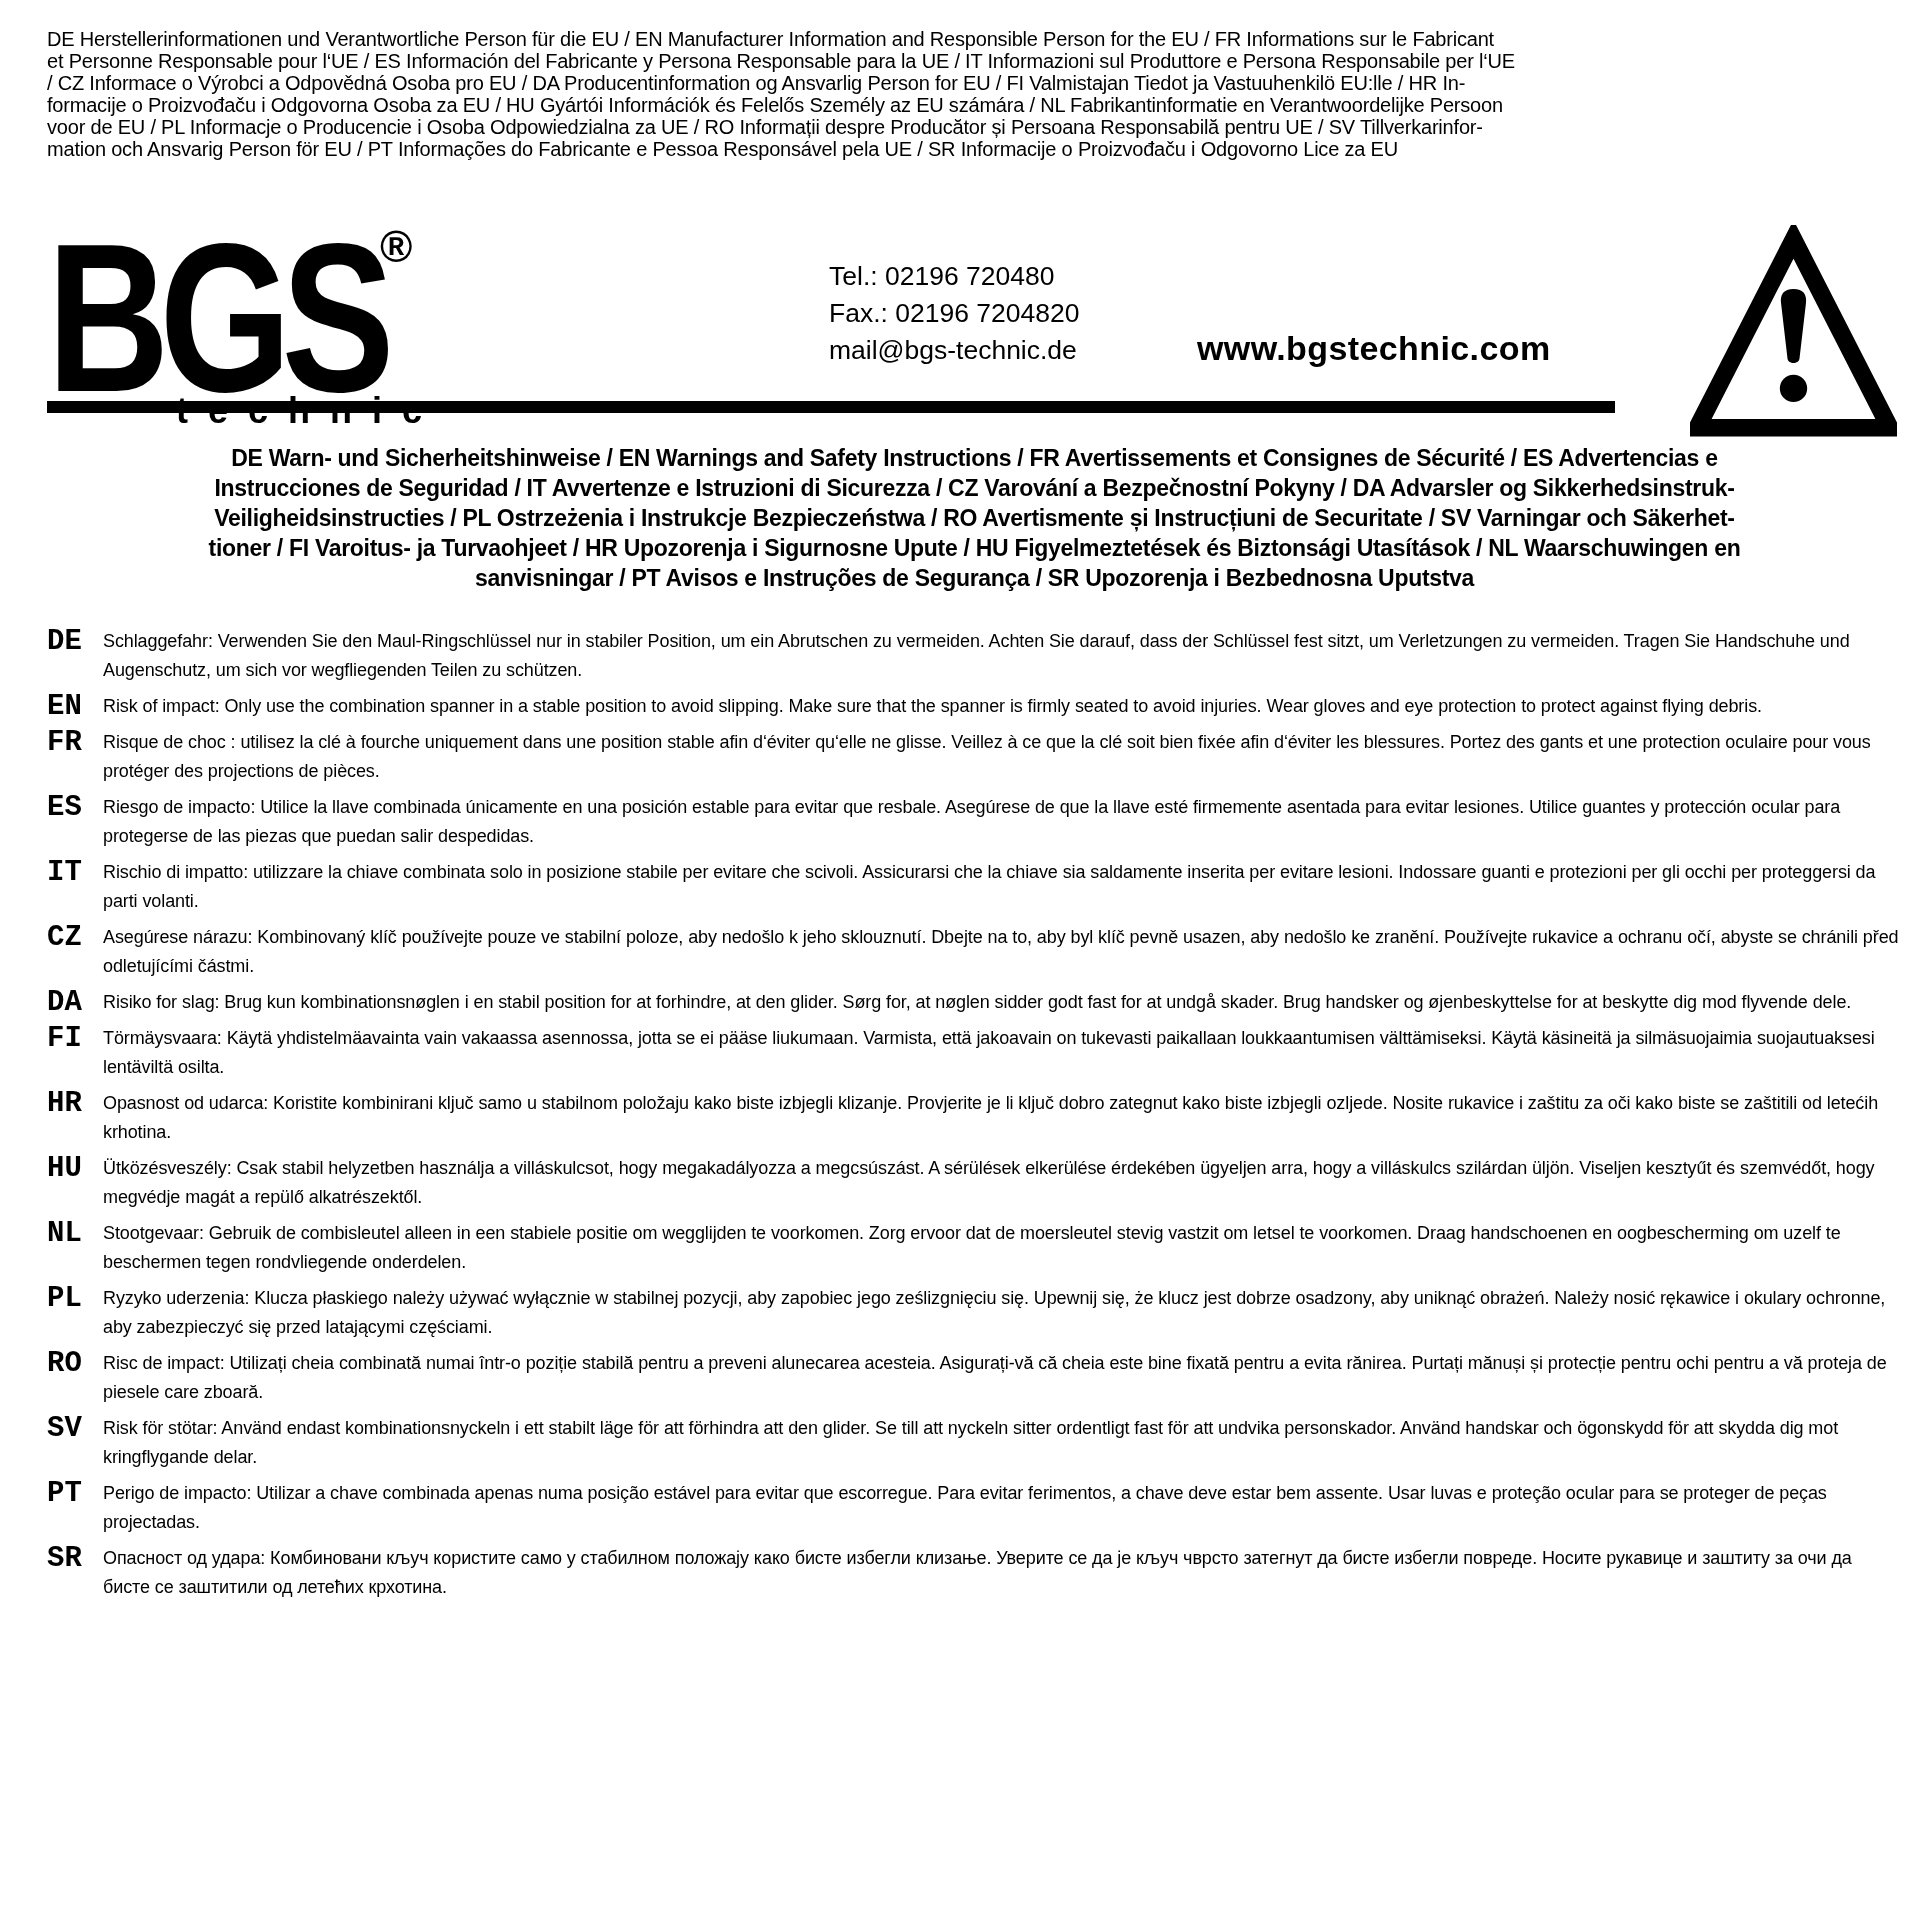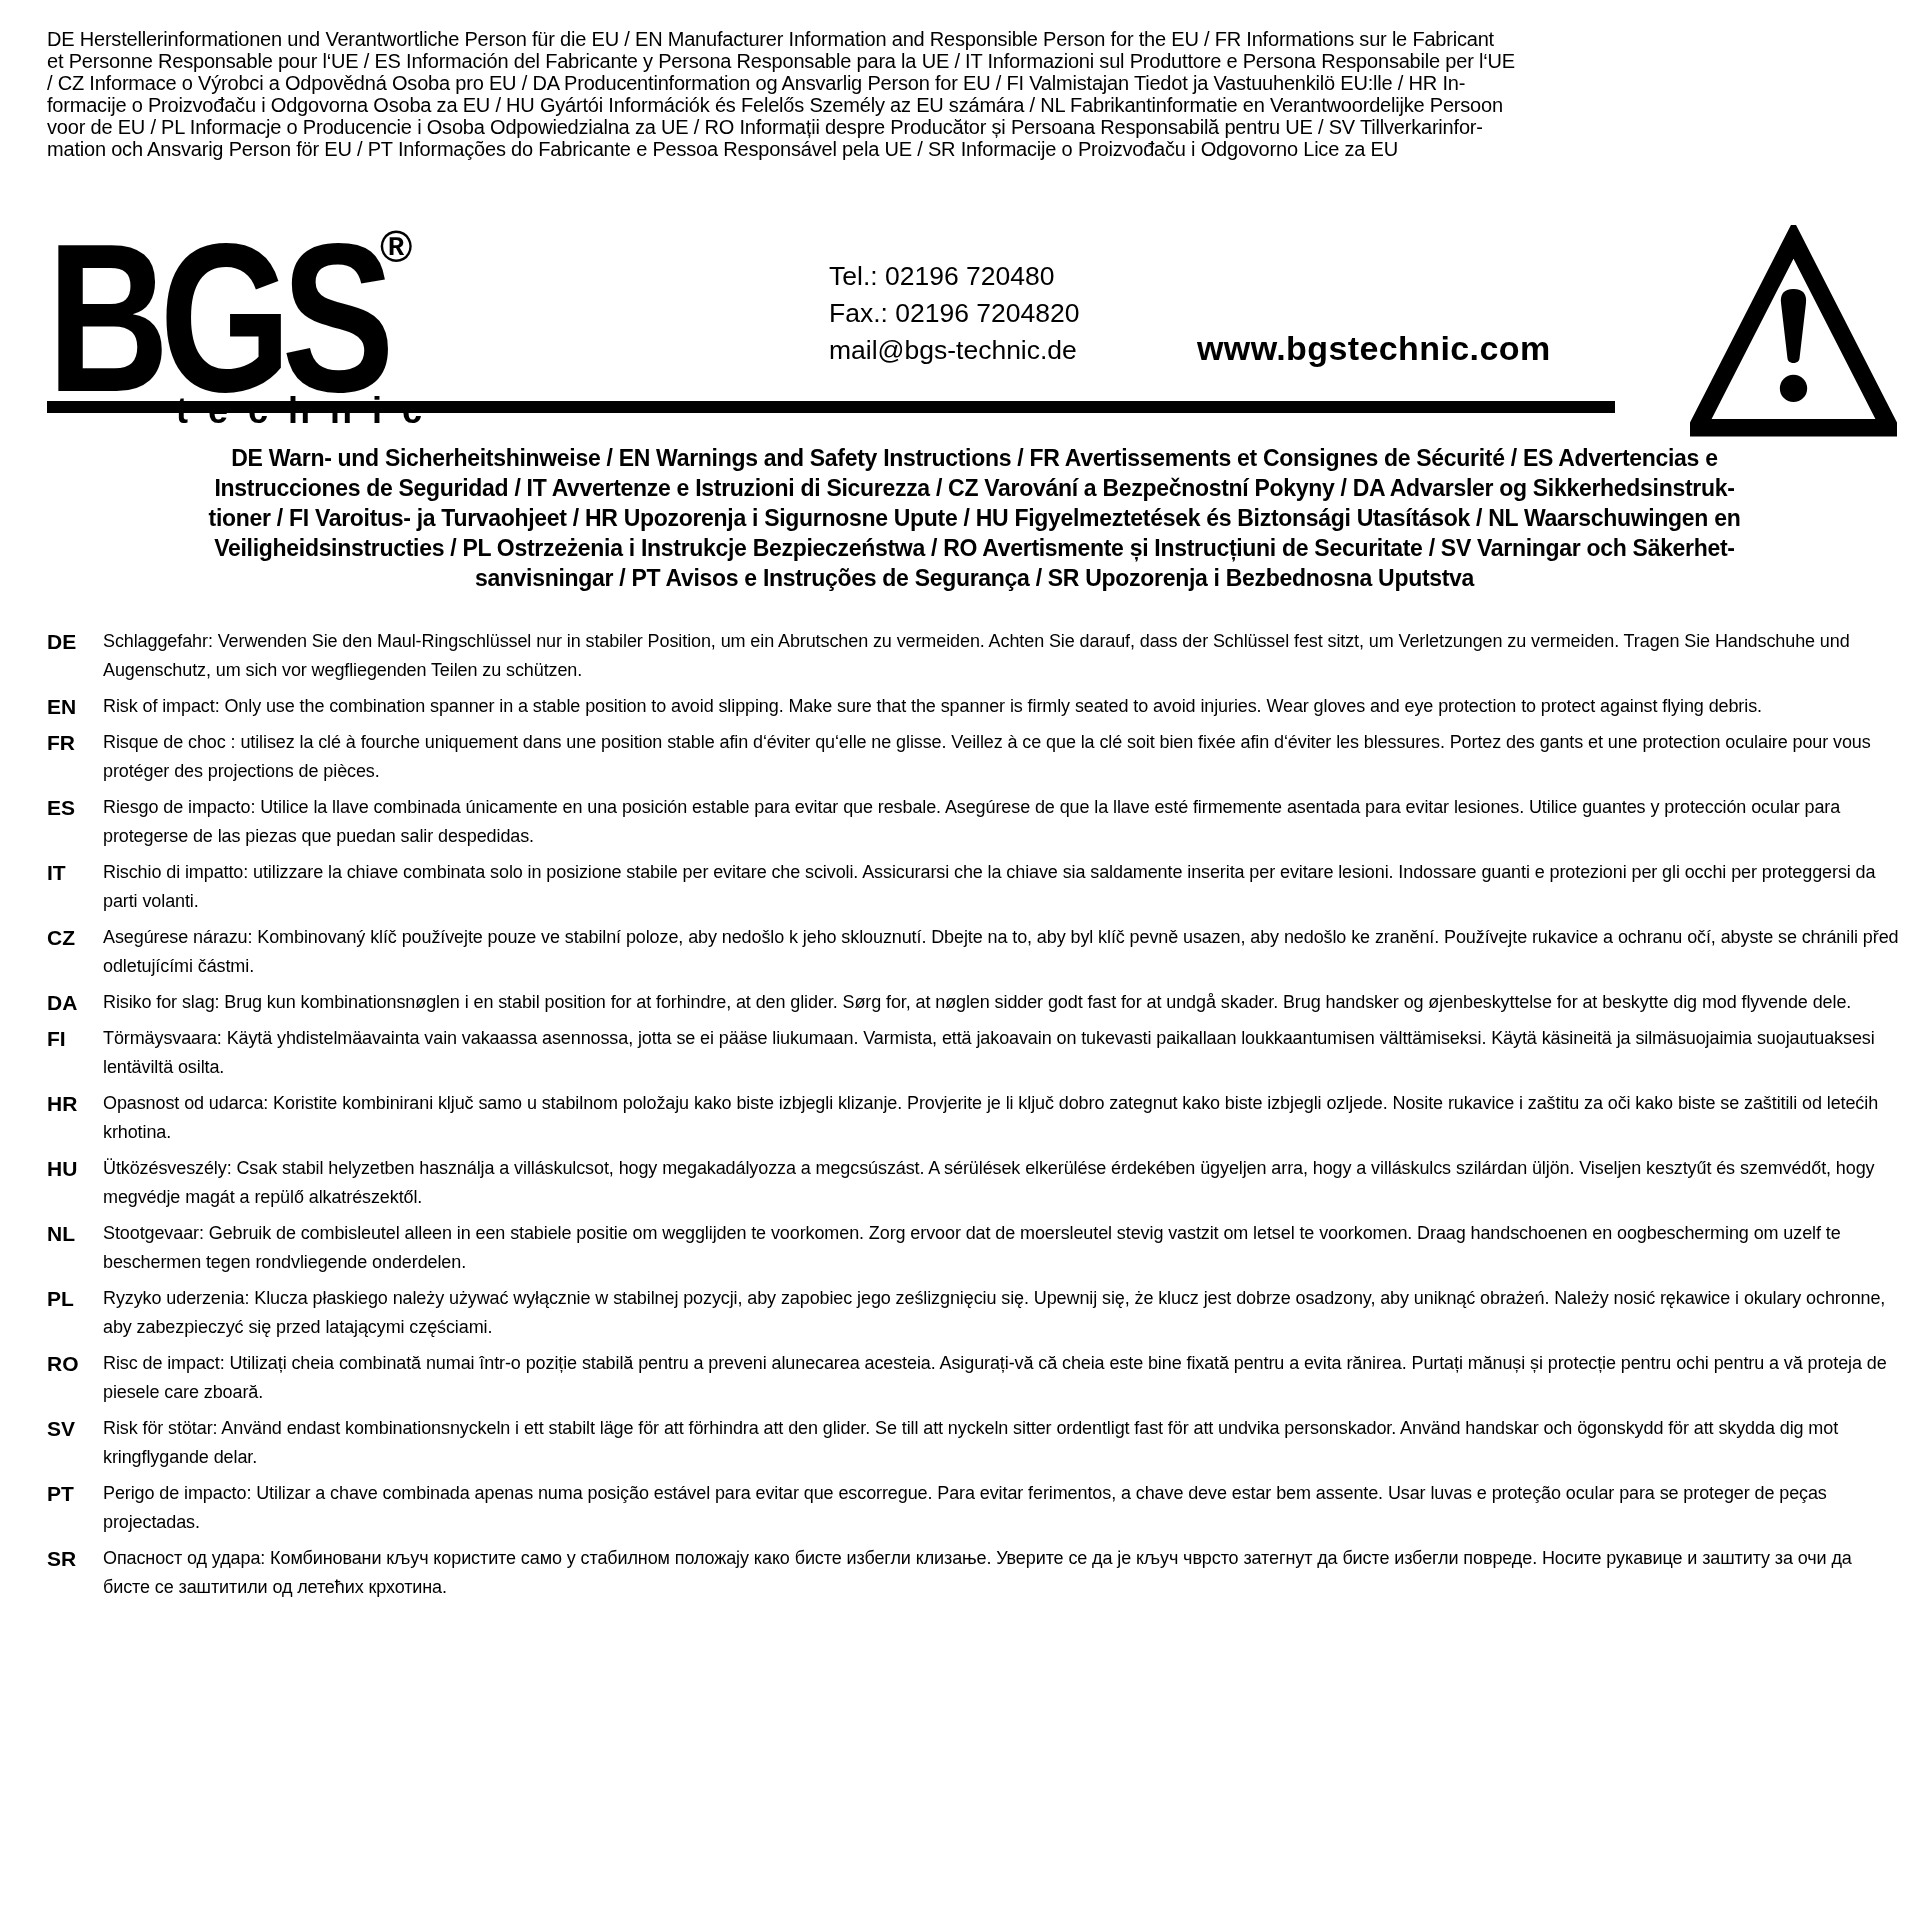--- a/index.html
+++ b/index.html
@@ -30,21 +30,21 @@
   .website{position:absolute;left:1150px;top:104px;font-size:34px;font-weight:bold;letter-spacing:0.4px;white-space:nowrap;}
   .divider{position:absolute;left:0;top:176px;width:1568px;height:11.7px;background:#000000;}
   .triangle-wrap{position:absolute;right:4.7px;top:0;width:207px;height:215px;}
   .triangle-wrap svg{display:block;width:100%;height:100%;}
   
   .safety-heading{margin-top:3.1px;font-weight:bold;font-size:23px;line-height:30px;letter-spacing:-0.3px;text-align:center;}
   .heading-line{white-space:nowrap;}
   
   .warning-list{margin-top:34px;}
   .warning-item{display:grid;grid-template-columns:56px 1fr;margin-bottom:7px;}
-  .lang-code{font-weight:bold;font-size:21px;line-height:29px;}
+  .lang-code{font-weight:bold;font-size:29px;line-height:29px;font-family:Liberation Mono, monospace;}
   .warning-text{font-size:18px;line-height:29px;letter-spacing:-0.1px;}
 </style>
 </head>
 <body>
 
 <div class="page">
 
   <div class="intro">
 
       <div class="intro-line">DE Herstellerinformationen und Verantwortliche Person für die EU  /  EN Manufacturer Information and Responsible Person for the EU  /  FR Informations sur le Fabricant</div>
@@ -91,23 +91,23 @@
     </div>
 
   </div>
 
   <div class="safety-heading">
 
       <div class="heading-line">DE Warn- und Sicherheitshinweise  /  EN Warnings and Safety Instructions  /  FR Avertissements et Consignes de Sécurité  /  ES Advertencias e</div>
 
       <div class="heading-line">Instrucciones de Seguridad  /  IT Avvertenze e Istruzioni di Sicurezza  /  CZ Varování a Bezpečnostní Pokyny  /  DA Advarsler og Sikkerhedsinstruk-</div>
 
+      <div class="heading-line">Veiligheidsinstructies  /  PL Ostrzeżenia i Instrukcje Bezpieczeństwa  /  RO Avertismente și Instrucțiuni de Securitate  /  SV Varningar och Säkerhet-</div>
+
       <div class="heading-line">tioner  /  FI Varoitus- ja Turvaohjeet  /  HR Upozorenja i Sigurnosne Upute  /  HU Figyelmeztetések és Biztonsági Utasítások  /  NL Waarschuwingen en</div>
-
-      <div class="heading-line">Veiligheidsinstructies  /  PL Ostrzeżenia i Instrukcje Bezpieczeństwa  /  RO Avertismente și Instrucțiuni de Securitate  /  SV Varningar och Säkerhet-</div>
 
       <div class="heading-line">sanvisningar  /  PT Avisos e Instruções de Segurança  /  SR Upozorenja i Bezbednosna Uputstva</div>
     </div>
 
   <div class="warning-list">
 
       <div class="warning-item">
         <div class="lang-code">DE</div>
         <div class="warning-text">Schlaggefahr: Verwenden Sie den Maul-Ringschlüssel nur in stabiler Position, um ein Abrutschen zu vermeiden. Achten Sie darauf, dass der Schlüssel fest sitzt, um Verletzungen zu vermeiden. Tragen Sie Handschuhe und Augenschutz, um sich vor wegfliegenden Teilen zu schützen.</div>
       </div>

